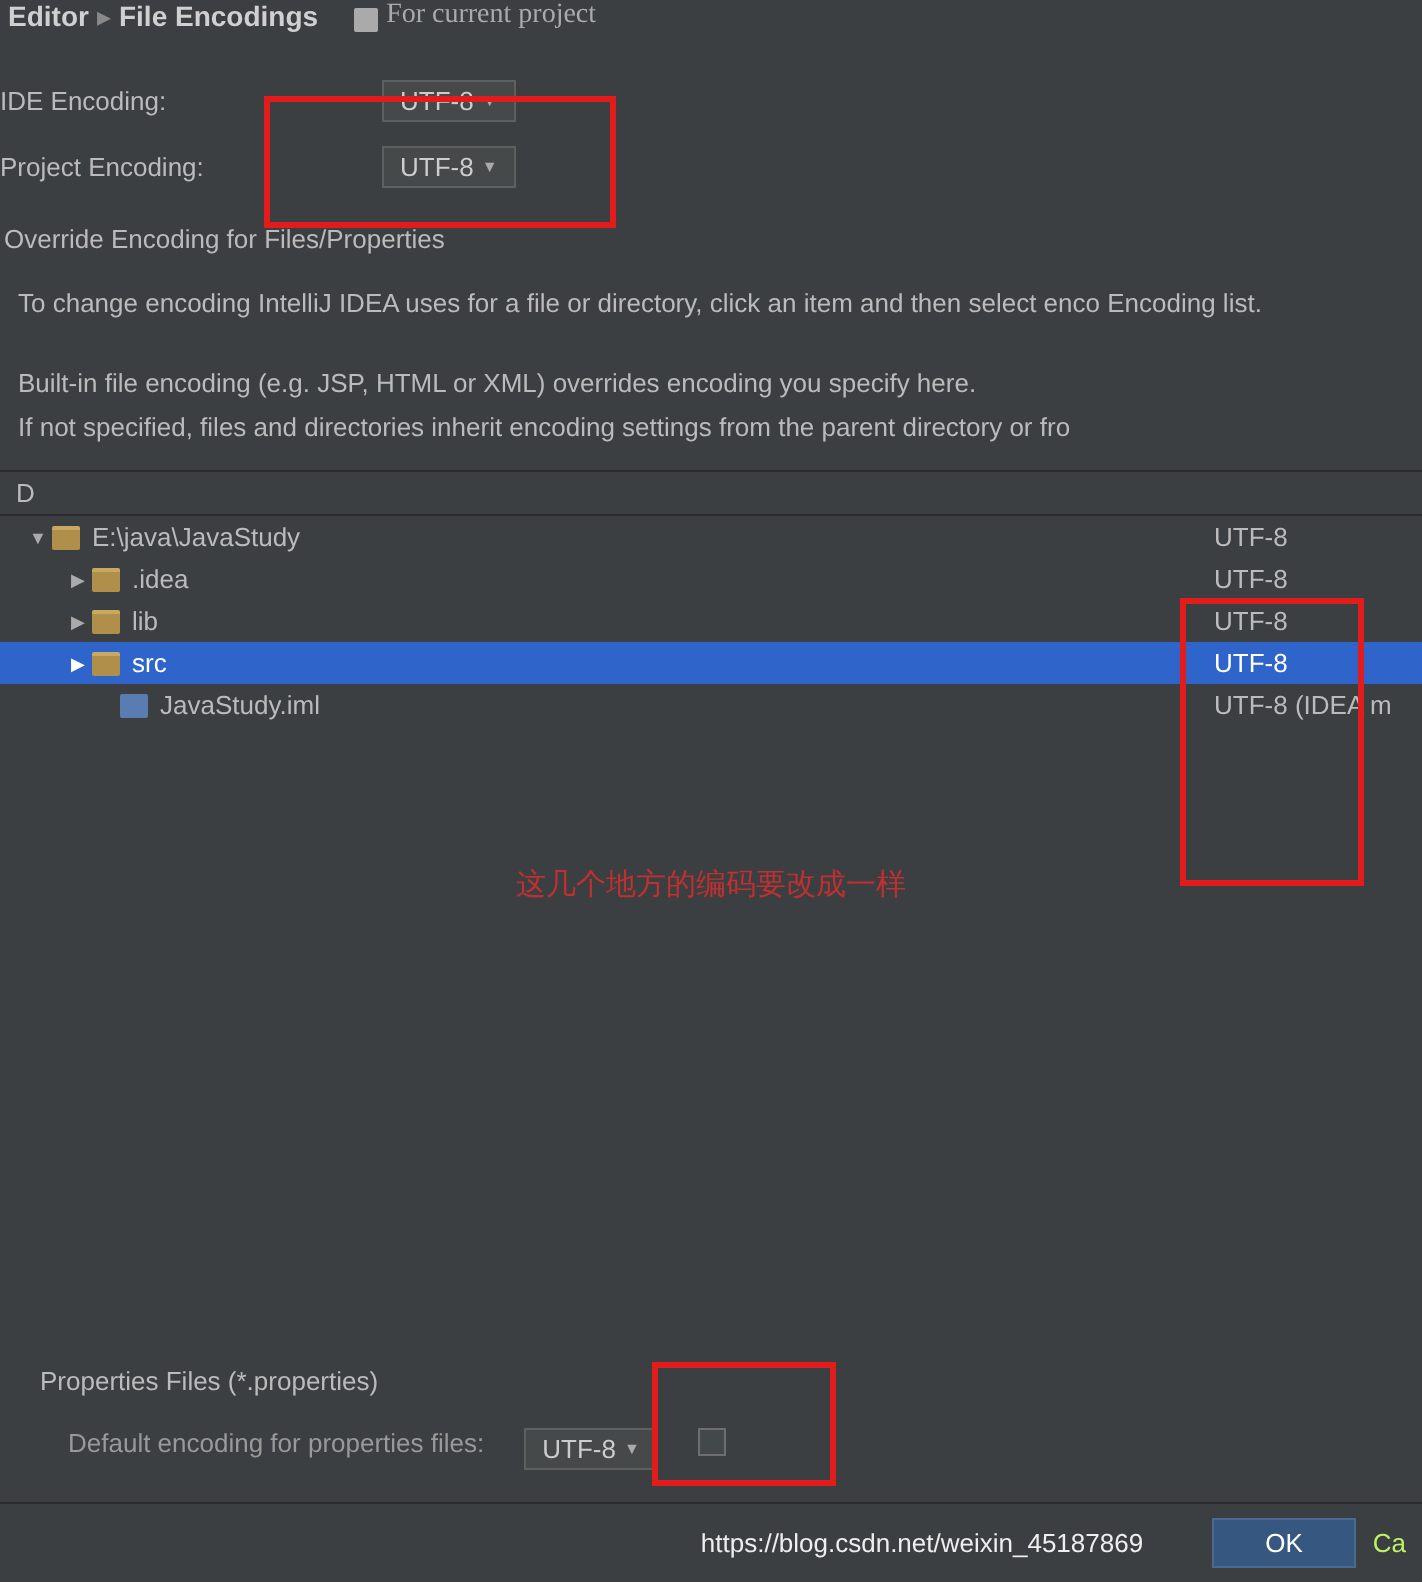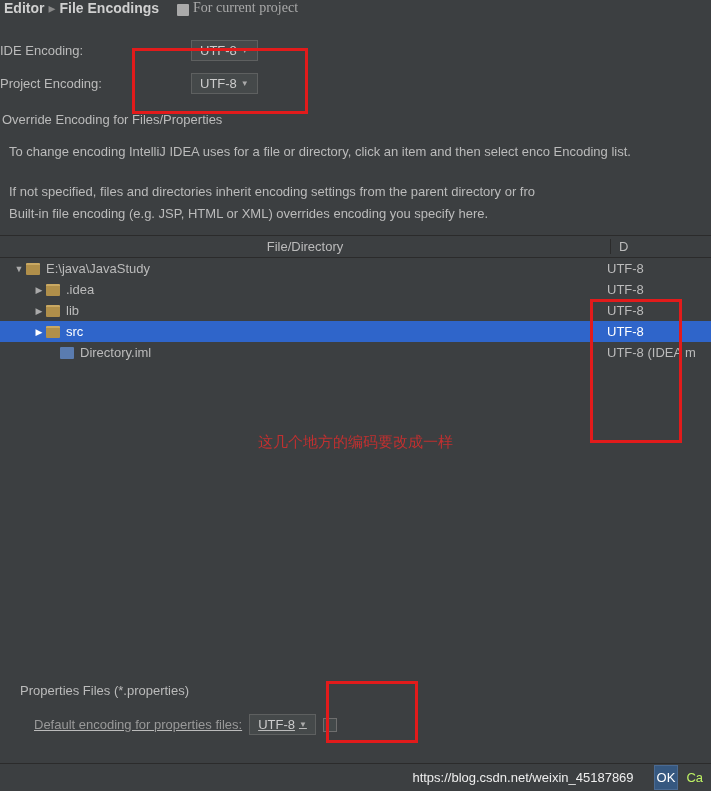--- a/index.html
+++ b/index.html
@@ -122,52 +122,53 @@
       font-weight: normal;
     }
 
     .props-section {
       position: absolute;
       left: 12px; right: 0;
       bottom: 30px;
       padding: 10px 8px 26px;
     }
     .props-title { color: #bbb; font-size: 13px; padding-bottom: 16px; }
-    .props-row { display: flex; align-items: center; gap: 7px; padding-left: 14px; text-decoration: underline; }
+    .props-row { display: flex; gap: 20px; padding-left: 14px; }
     .props-label { color: #999; }
     .checkbox {
       width: 14px; height: 14px;
       border: 1px solid #6e6e6e;
       background: #43494a;
       display: inline-block;
     }
     .cb-label { color: #999; }
 
     .footer {
       position: absolute;
       left: 0; right: 0; bottom: 0;
-      height: 28px;
+      height: 40px;
       background: #3c3f41;
       border-top: 1px solid #2b2b2b;
       display: flex;
       align-items: center;
       justify-content: flex-end;
       padding-right: 0;
     }
     .watermark {
       color: #eee;
       font-size: 13px;
       margin-right: 20px;
     }
     .ok-btn {
       background: #365880;
       color: #fff;
-      padding: 4px 2px;
+      padding: 4px 26px;
       border: 1px solid #4a6a92;
       margin-right: 0;
+      margin-left: 14px;
     }
     .cancel-btn { color: #bef264; padding: 4px 8px; }
 
     .highlight-box {
       position: absolute;
       border: 3px solid #e21b1b;
       pointer-events: none;
     }
   </style>
 </head>
@@ -196,27 +197,26 @@
   <div class="dropdown">
     <span>UTF-8</span>
     <span class="dd-arrow">▼</span>
   </div>
 </div>
 
 <div class="section-title">Override Encoding for Files/Properties</div>
 
 <div class="help-text">
   <p>To change encoding IntelliJ IDEA uses for a file or directory, click an item and then select enco Encoding list.</p>
+  <div>Built-in file encoding (e.g. JSP, HTML or XML) overrides encoding you specify here.</div>
   <div>If not specified, files and directories inherit encoding settings from the parent directory or fro</div>
-  <div>Built-in file encoding (e.g. JSP, HTML or XML) overrides encoding you specify here.</div>
 </div>
 
 <div class="table-area">
   <div class="table-header">
-    <div class="th-file">File/Directory</div>
     <div class="th-enc">D</div>
   </div>
   <div class="tree-rows" id="tree-rows">
       <div class="tree-row">
         <div class="tree-cell-file">
           <span class="tree-indent" style="width: 14px;"></span>
           <span class="tree-arrow">▼</span>
           <span class="tree-icon folder-icon"></span>
           <span class="tree-label">E:\java\JavaStudy</span>
         </div>
@@ -247,21 +247,21 @@
           <span class="tree-icon folder-icon"></span>
           <span class="tree-label">src</span>
         </div>
         <div class="tree-cell-enc">UTF-8</div>
       </div>
       <div class="tree-row">
         <div class="tree-cell-file">
           <span class="tree-indent" style="width: 48px;"></span>
           <span class="tree-arrow"></span>
           <span class="tree-icon file-icon"></span>
-          <span class="tree-label">Directory.iml</span>
+          <span class="tree-label">JavaStudy.iml</span>
         </div>
         <div class="tree-cell-enc">UTF-8 (IDEA m</div>
       </div>
     </div>
 </div>
 
 <div class="annotation">这几个地方的编码要改成一样</div>
 
 <div class="props-section">
   <div class="props-title">Properties Files (*.properties)</div>

